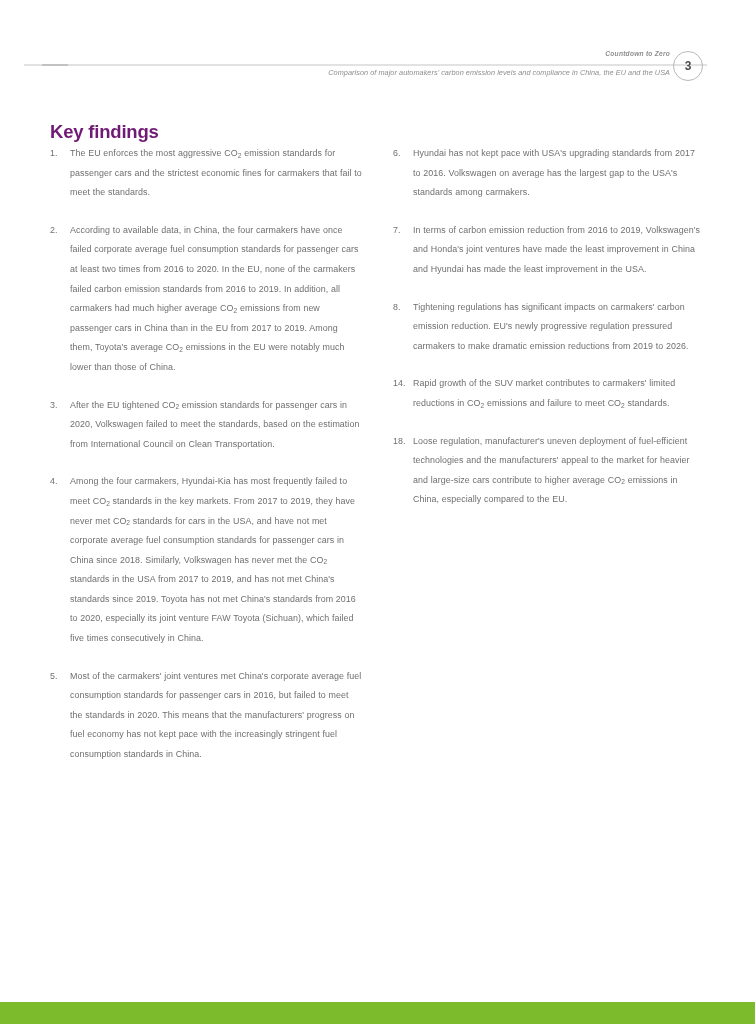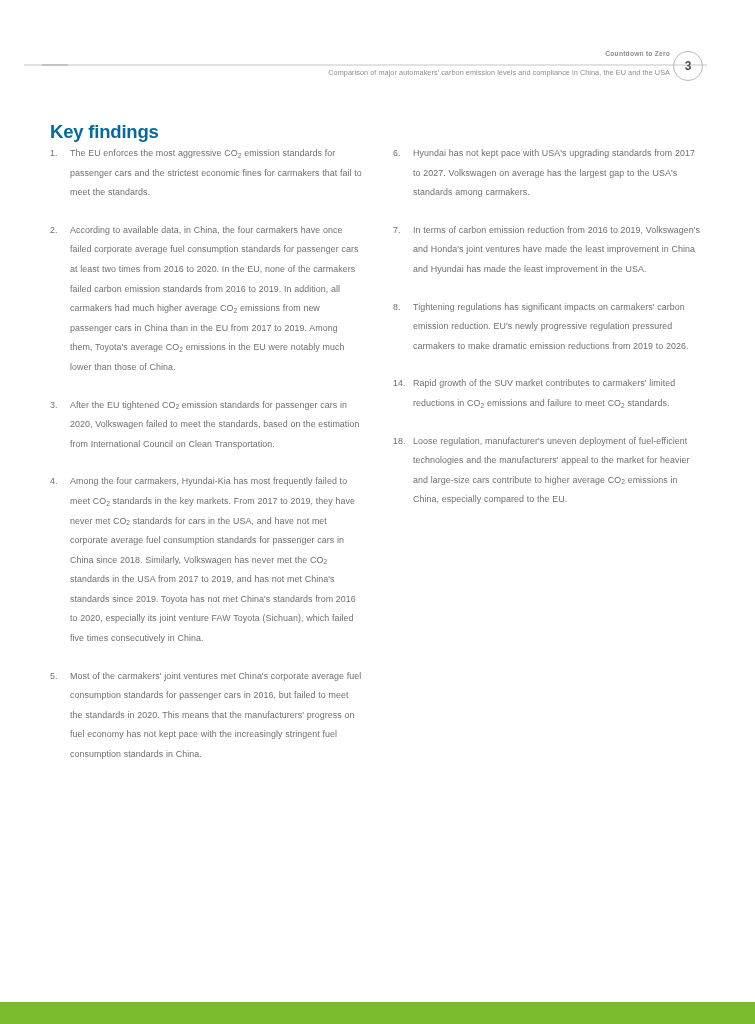--- a/index.html
+++ b/index.html
@@ -15,20 +15,21 @@
     overflow: hidden;
   }
 
   
   .header {
     position: absolute;
     top: 48px;
     left: 0;
     width: 738px;
     height: 40px;
+    font-style: italic;
   }
   .header-rule {
     position: absolute;
     top: 16px;
     left: 24px;
     width: 683px;
     height: 2px;
     background: #e2e2e2;
   }
   .header-rule-tick {
@@ -79,21 +80,21 @@
     box-sizing: border-box;
   }
 
   
   .page-title {
     position: absolute;
     top: 109px;
     left: 50px;
     font-size: 18.5px;
     font-weight: bold;
-    color: #0369a1;
+    color: #701a75;
     letter-spacing: -0.2px;
   }
 
   
   .col {
     position: absolute;
     top: 144px;
     width: 312px;
   }
   .col-left  { left: 50px; }
@@ -171,21 +172,21 @@
     </div>
     <div class="finding">
       <div class="finding-num">5.</div>
       <div class="finding-text">Most of the carmakers' joint ventures met China's corporate average fuel consumption standards for passenger cars in 2016, but failed to meet the standards in 2020. This means that the manufacturers' progress on fuel economy has not kept pace with the increasingly stringent fuel consumption standards in China.</div>
     </div>
   </div>
 
 <div class="col col-right">
     <div class="finding">
       <div class="finding-num">6.</div>
-      <div class="finding-text">Hyundai has not kept pace with USA's upgrading standards from 2017 to 2027. Volkswagen on average has the largest gap to the USA's standards among carmakers.</div>
+      <div class="finding-text">Hyundai has not kept pace with USA's upgrading standards from 2017 to 2016. Volkswagen on average has the largest gap to the USA's standards among carmakers.</div>
     </div>
     <div class="finding">
       <div class="finding-num">7.</div>
       <div class="finding-text">In terms of carbon emission reduction from 2016 to 2019, Volkswagen's and Honda's joint ventures have made the least improvement in China and  Hyundai has made the least improvement in the USA.</div>
     </div>
     <div class="finding">
       <div class="finding-num">8.</div>
       <div class="finding-text">Tightening regulations has significant impacts on carmakers' carbon emission reduction. EU's newly progressive regulation pressured carmakers to make dramatic emission reductions from 2019 to 2026.</div>
     </div>
     <div class="finding">

